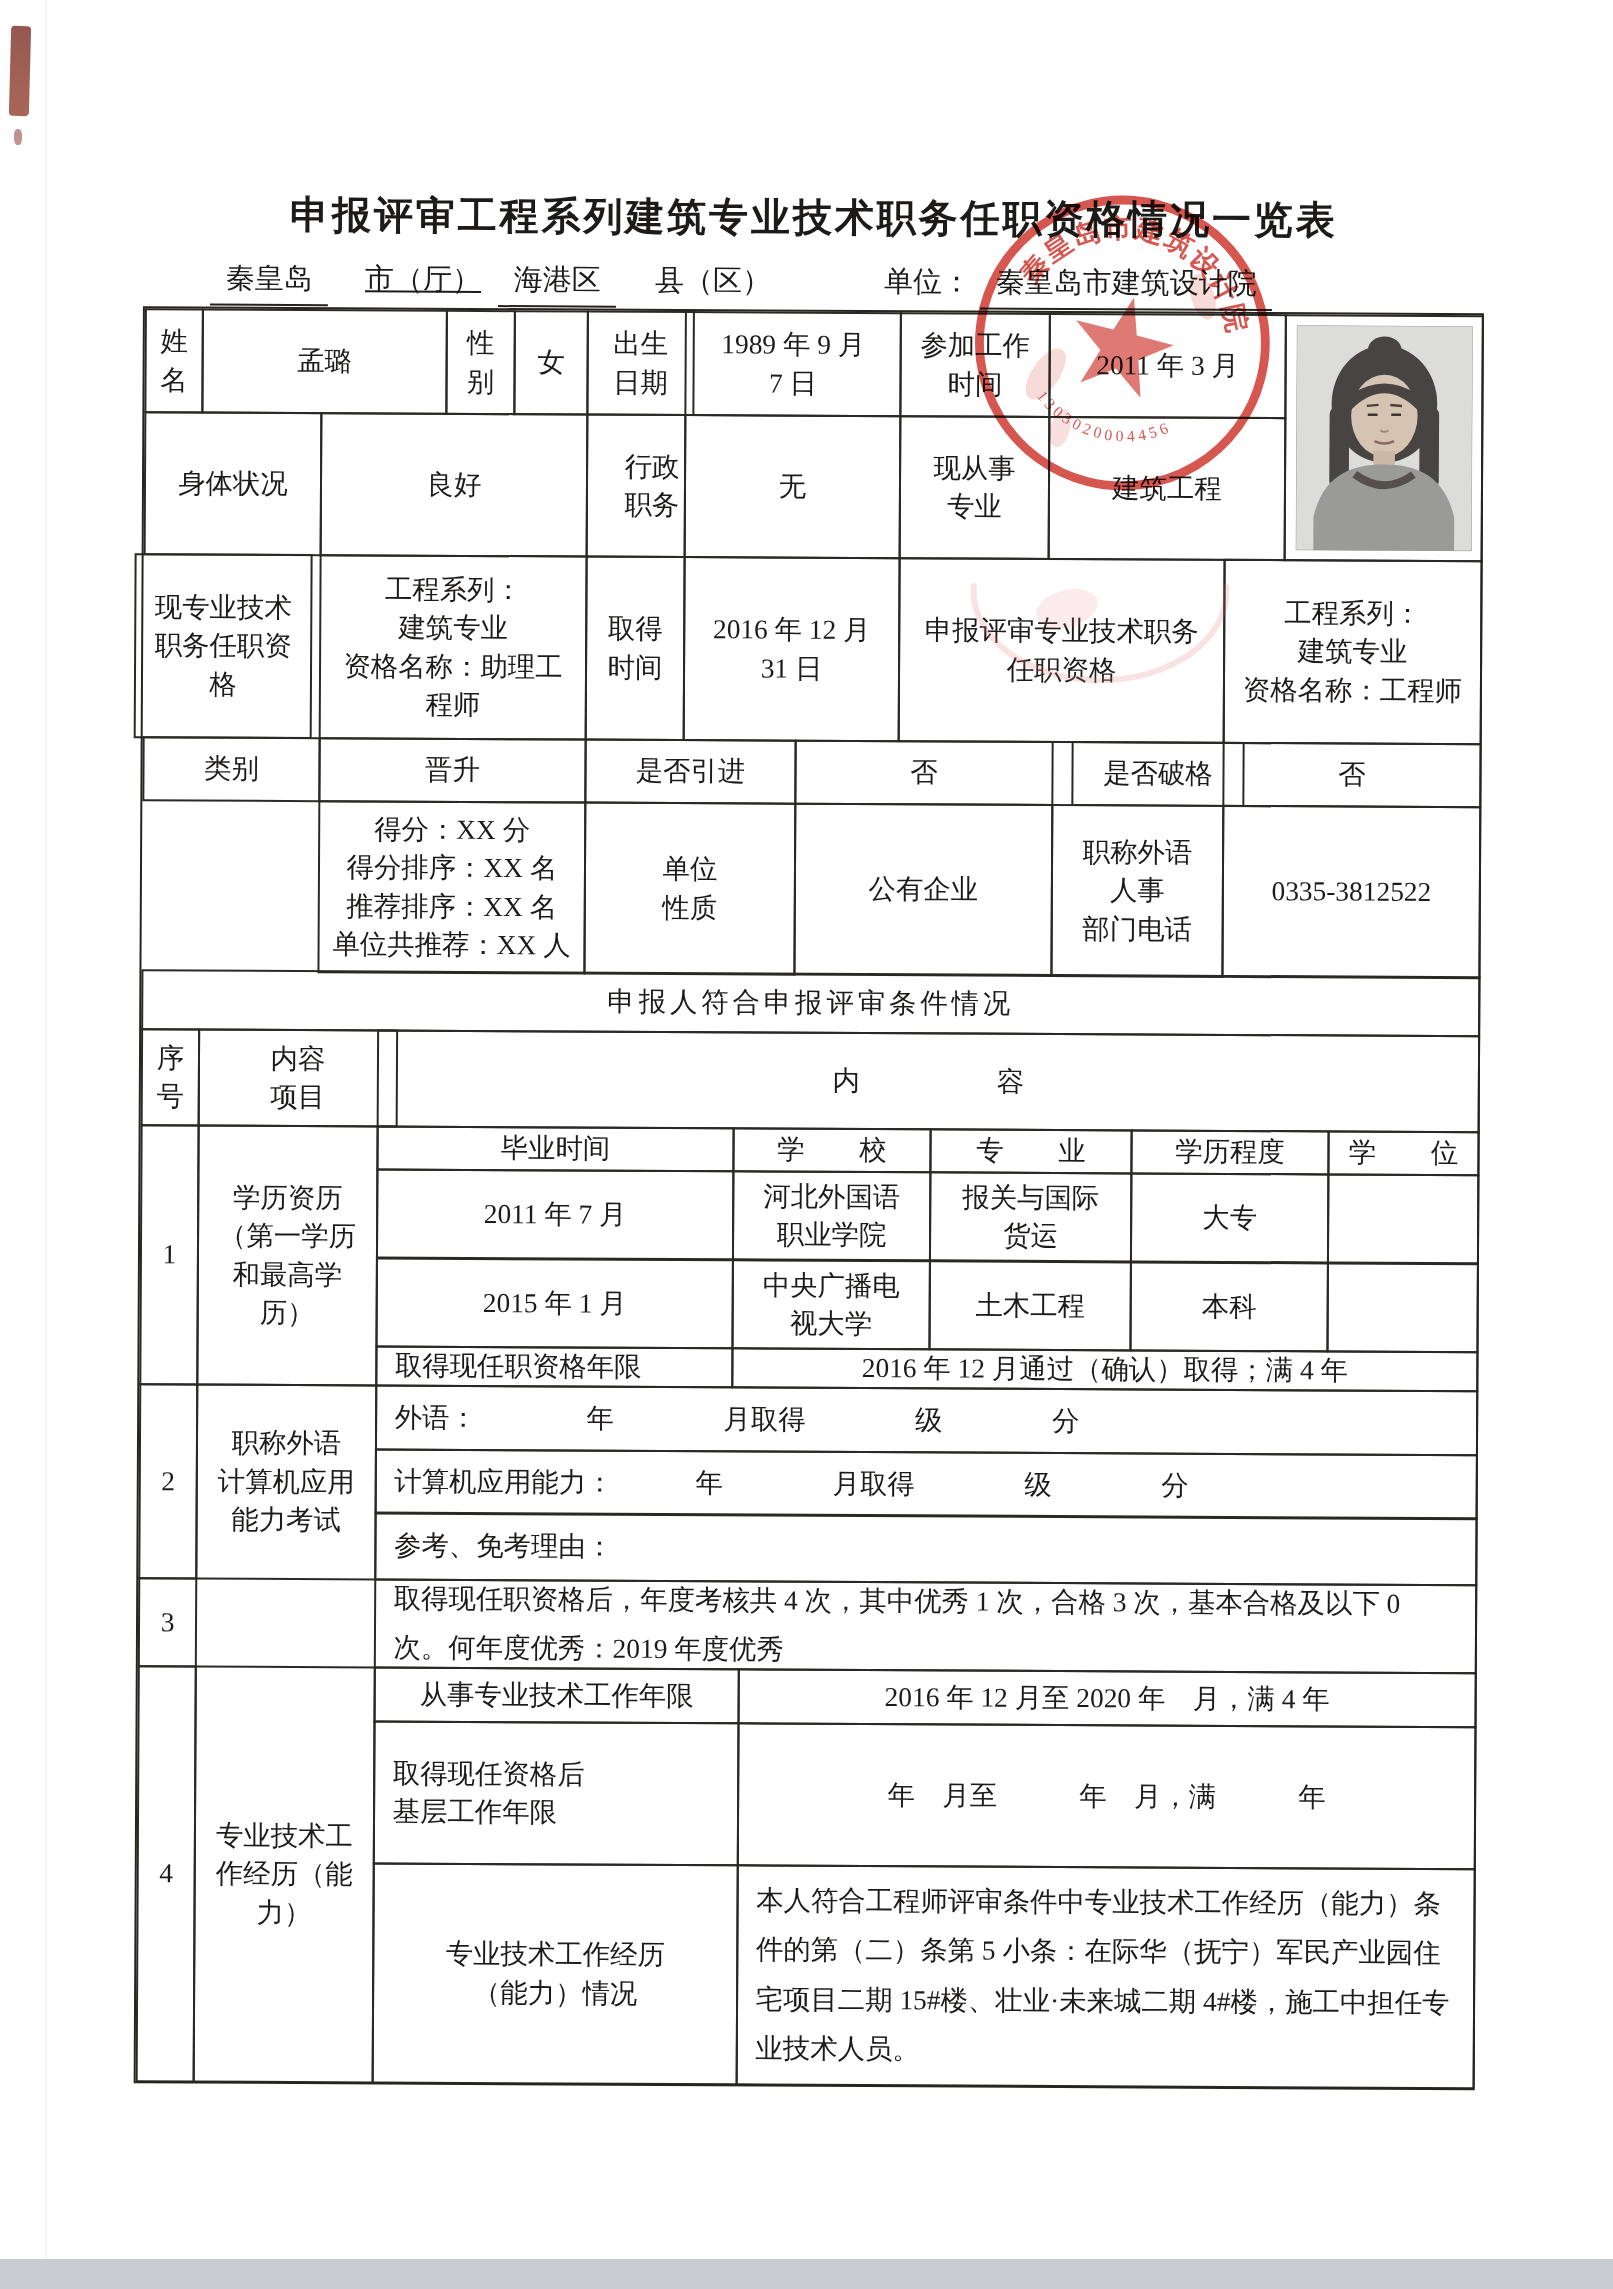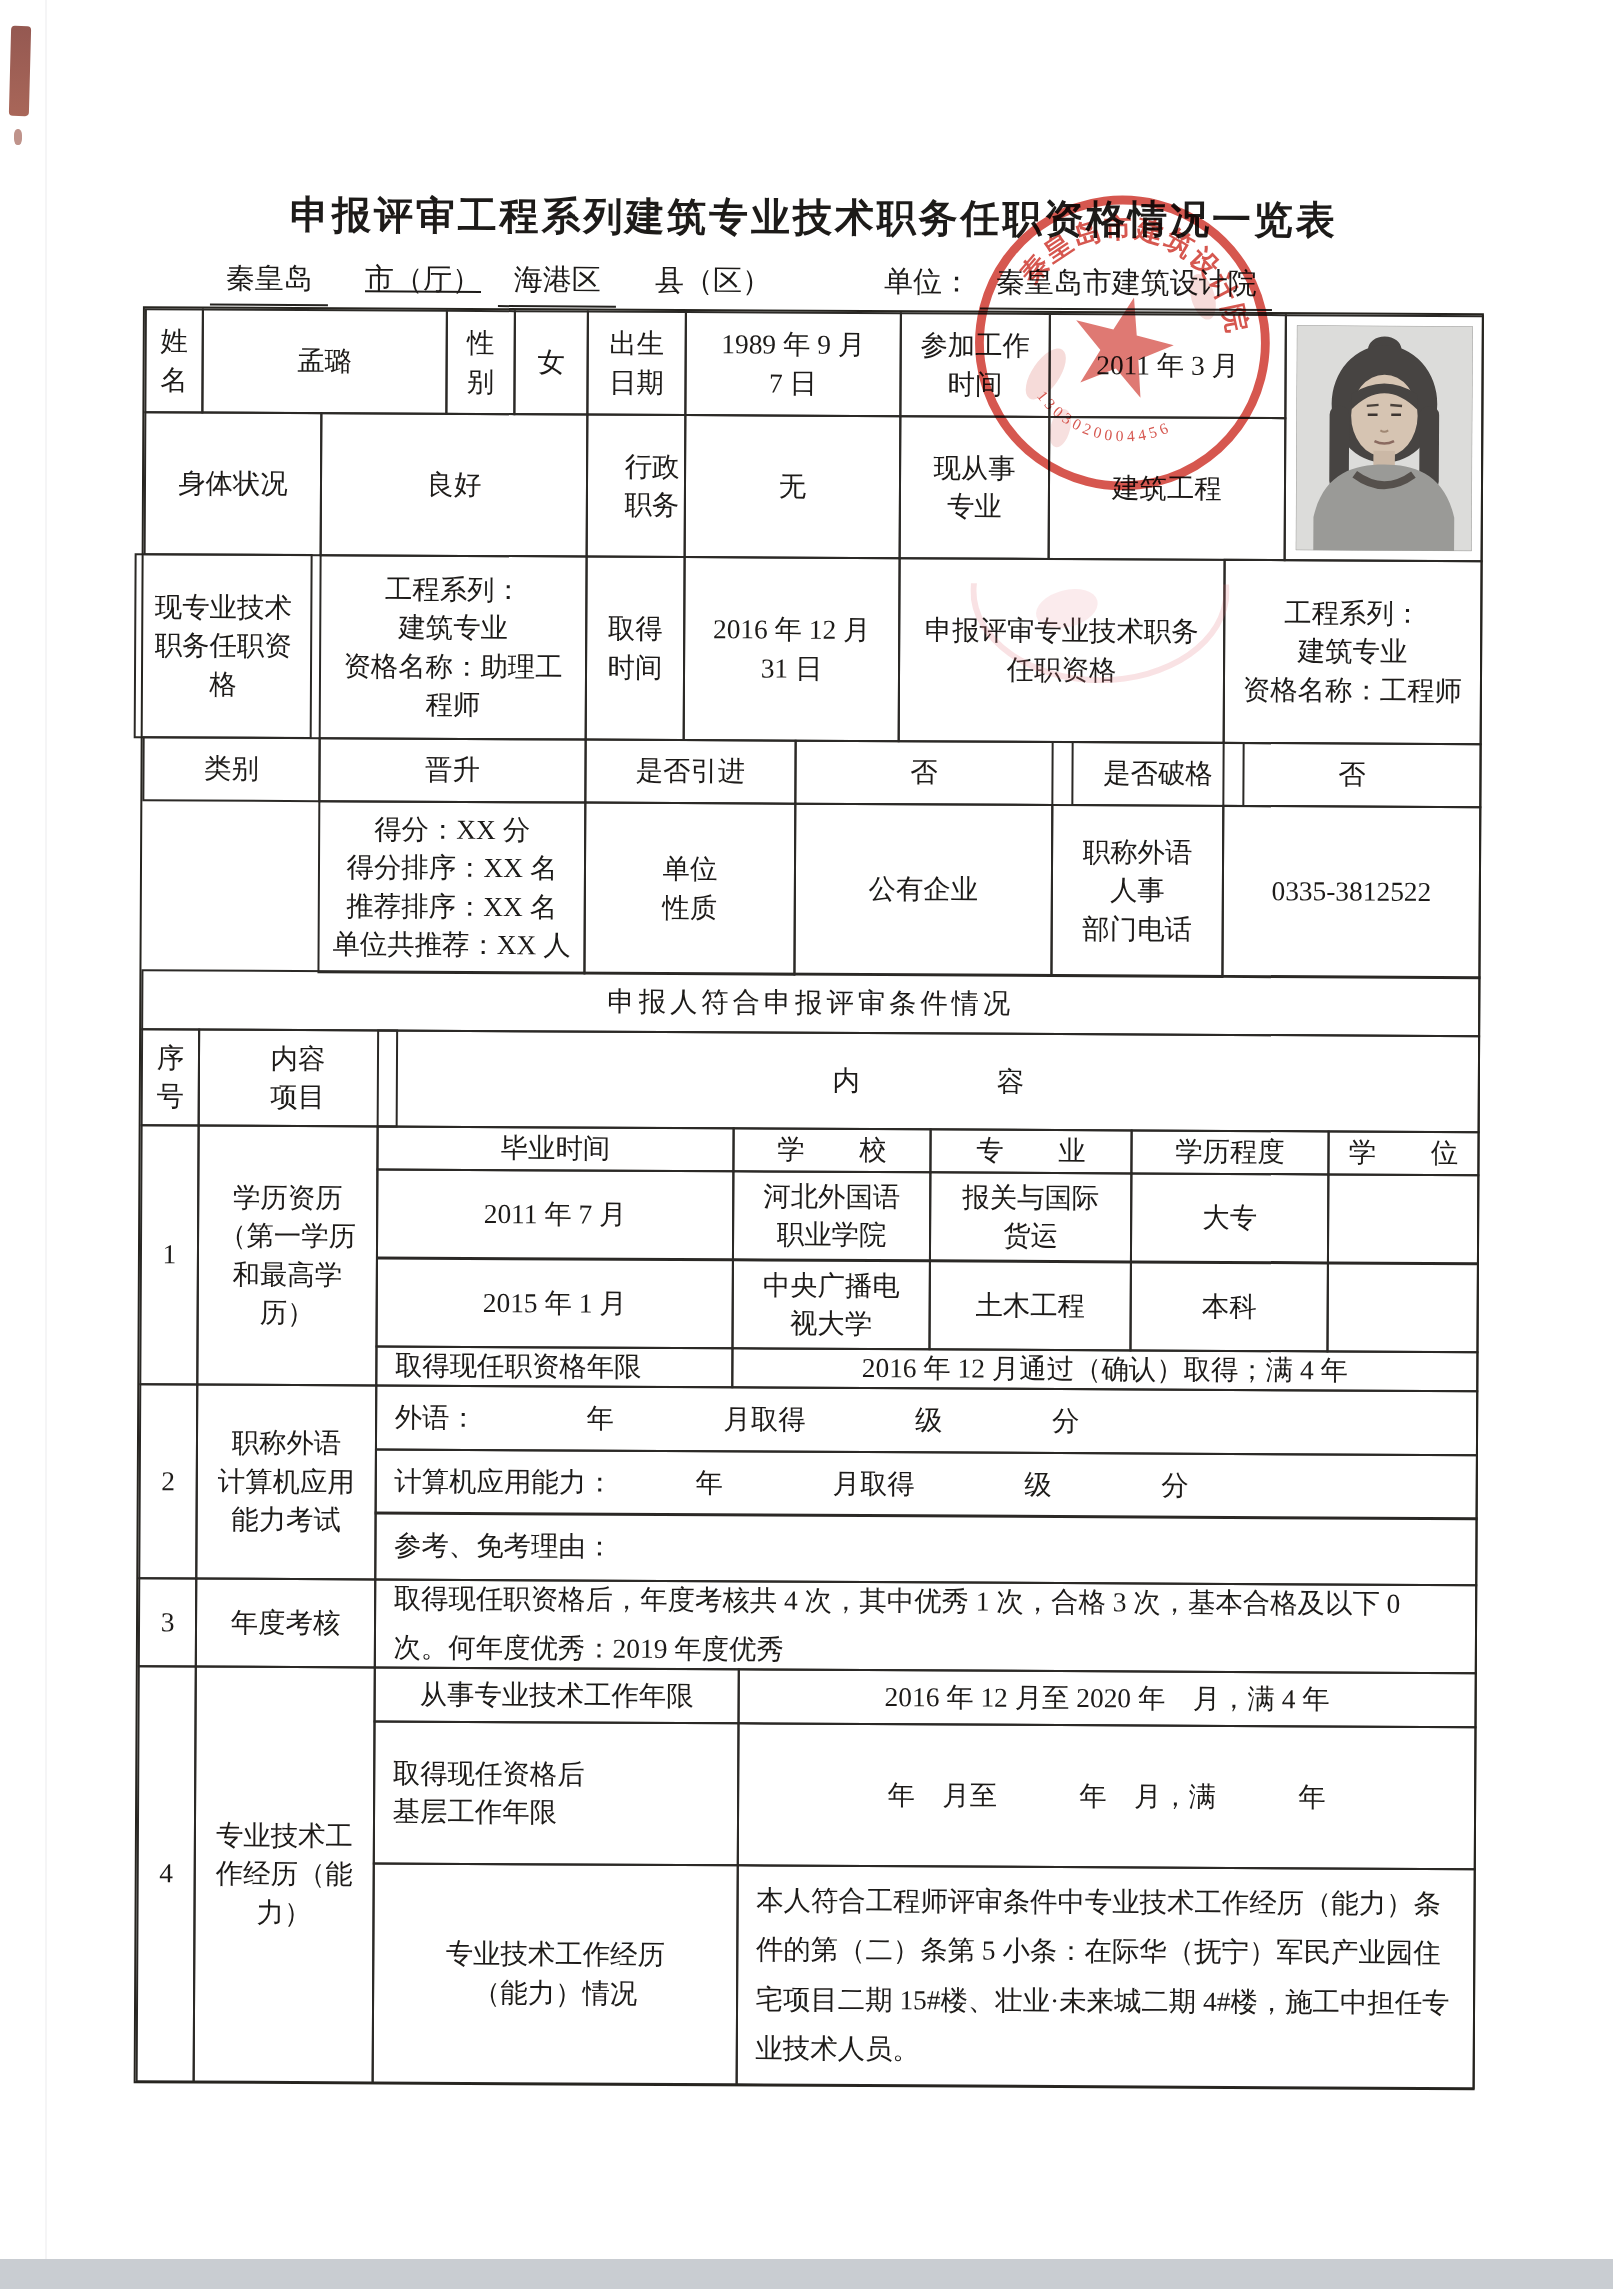--- a/index.html
+++ b/index.html
@@ -47,21 +47,21 @@
   <span class="sub" style="left:655px;">县（区）</span>
   <span class="sub" style="left:884px;">单位：</span>
   <span class="sub u" style="left:980px;">秦皇岛市建筑设计院</span>
 
   <div class="cell" style="left: 145px; top: 309px; width: 59px; height: 105px;">姓
 名</div>
   <div class="cell" style="left: 202px; top: 309px; width: 246px; height: 105px;">孟璐</div>
   <div class="cell" style="left: 446px; top: 309px; width: 70px; height: 105px;">性
 别</div>
   <div class="cell" style="left: 514px; top: 309px; width: 75px; height: 105px;">女</div>
-  <div class="cell" style="left: 587px; top: 309px; width: 100px; height: 105px;">出生
+  <div class="cell" style="left: 587px; top: 309px; width: 108px; height: 105px;">出生
 日期</div>
   <div class="cell" style="left: 685px; top: 309px; width: 217px; height: 105px;">1989 年 9 月
 7 日</div>
   <div class="cell" style="left: 900px; top: 309px; width: 151px; height: 105px;">参加工作
 时间</div>
   <div class="cell" style="left: 1049px; top: 309px; width: 238px; height: 105px;">2011 年 3 月</div>
 
   <div class="cell photo-cell" style="left: 1285px; top: 309px; width: 199px; height: 247px;">
     <svg width="176" height="225" viewBox="0 0 180 230">
       <rect x="0" y="0" width="180" height="230" fill="#dcdcda" stroke="#9a9a98" stroke-width="1"></rect>
@@ -169,21 +169,20 @@
 
   <div class="cell" style="left: 145px; top: 1384px; width: 59px; height: 196px;">2</div>
   <div class="cell" style="left: 202px; top: 1384px; width: 181px; height: 196px;">职称外语
 计算机应用
 能力考试</div>
   <div class="cell left" style="left: 381px; top: 1384px; width: 1103px; height: 66px;">外语：　　　　年　　　　月取得　　　　级　　　　分</div>
   <div class="cell left" style="left: 381px; top: 1448px; width: 1103px; height: 66px;">计算机应用能力：　　　年　　　　月取得　　　　级　　　　分</div>
   <div class="cell left" style="left: 381px; top: 1511px; width: 1103px; height: 69px;">参考、免考理由：</div>
 
   <div class="cell" style="left: 145px; top: 1578px; width: 59px; height: 90px;">3</div>
-  <div class="cell" style="left: 202px; top: 1578px; width: 181px; height: 90px;">年度考核</div>
   <div class="cell left loose" style="left: 381px; top: 1578px; width: 1103px; height: 90px;">取得现任职资格后，年度考核共 4 次，其中优秀 1 次，合格 3 次，基本合格及以下 0 次。何年度优秀：2019 年度优秀</div>
 
   <div class="cell" style="left: 145px; top: 1666px; width: 59px; height: 417px;">4</div>
   <div class="cell" style="left: 202px; top: 1666px; width: 181px; height: 417px;">专业技术工
 作经历（能
 力）</div>
   <div class="cell" style="left: 381px; top: 1666px; width: 366px; height: 56px;">从事专业技术工作年限</div>
   <div class="cell" style="left: 745px; top: 1666px; width: 739px; height: 56px;">2016 年 12 月至 2020 年　月，满 4 年</div>
   <div class="cell left" style="left: 381px; top: 1720px; width: 366px; height: 144px;">取得现任资格后
 基层工作年限</div>

